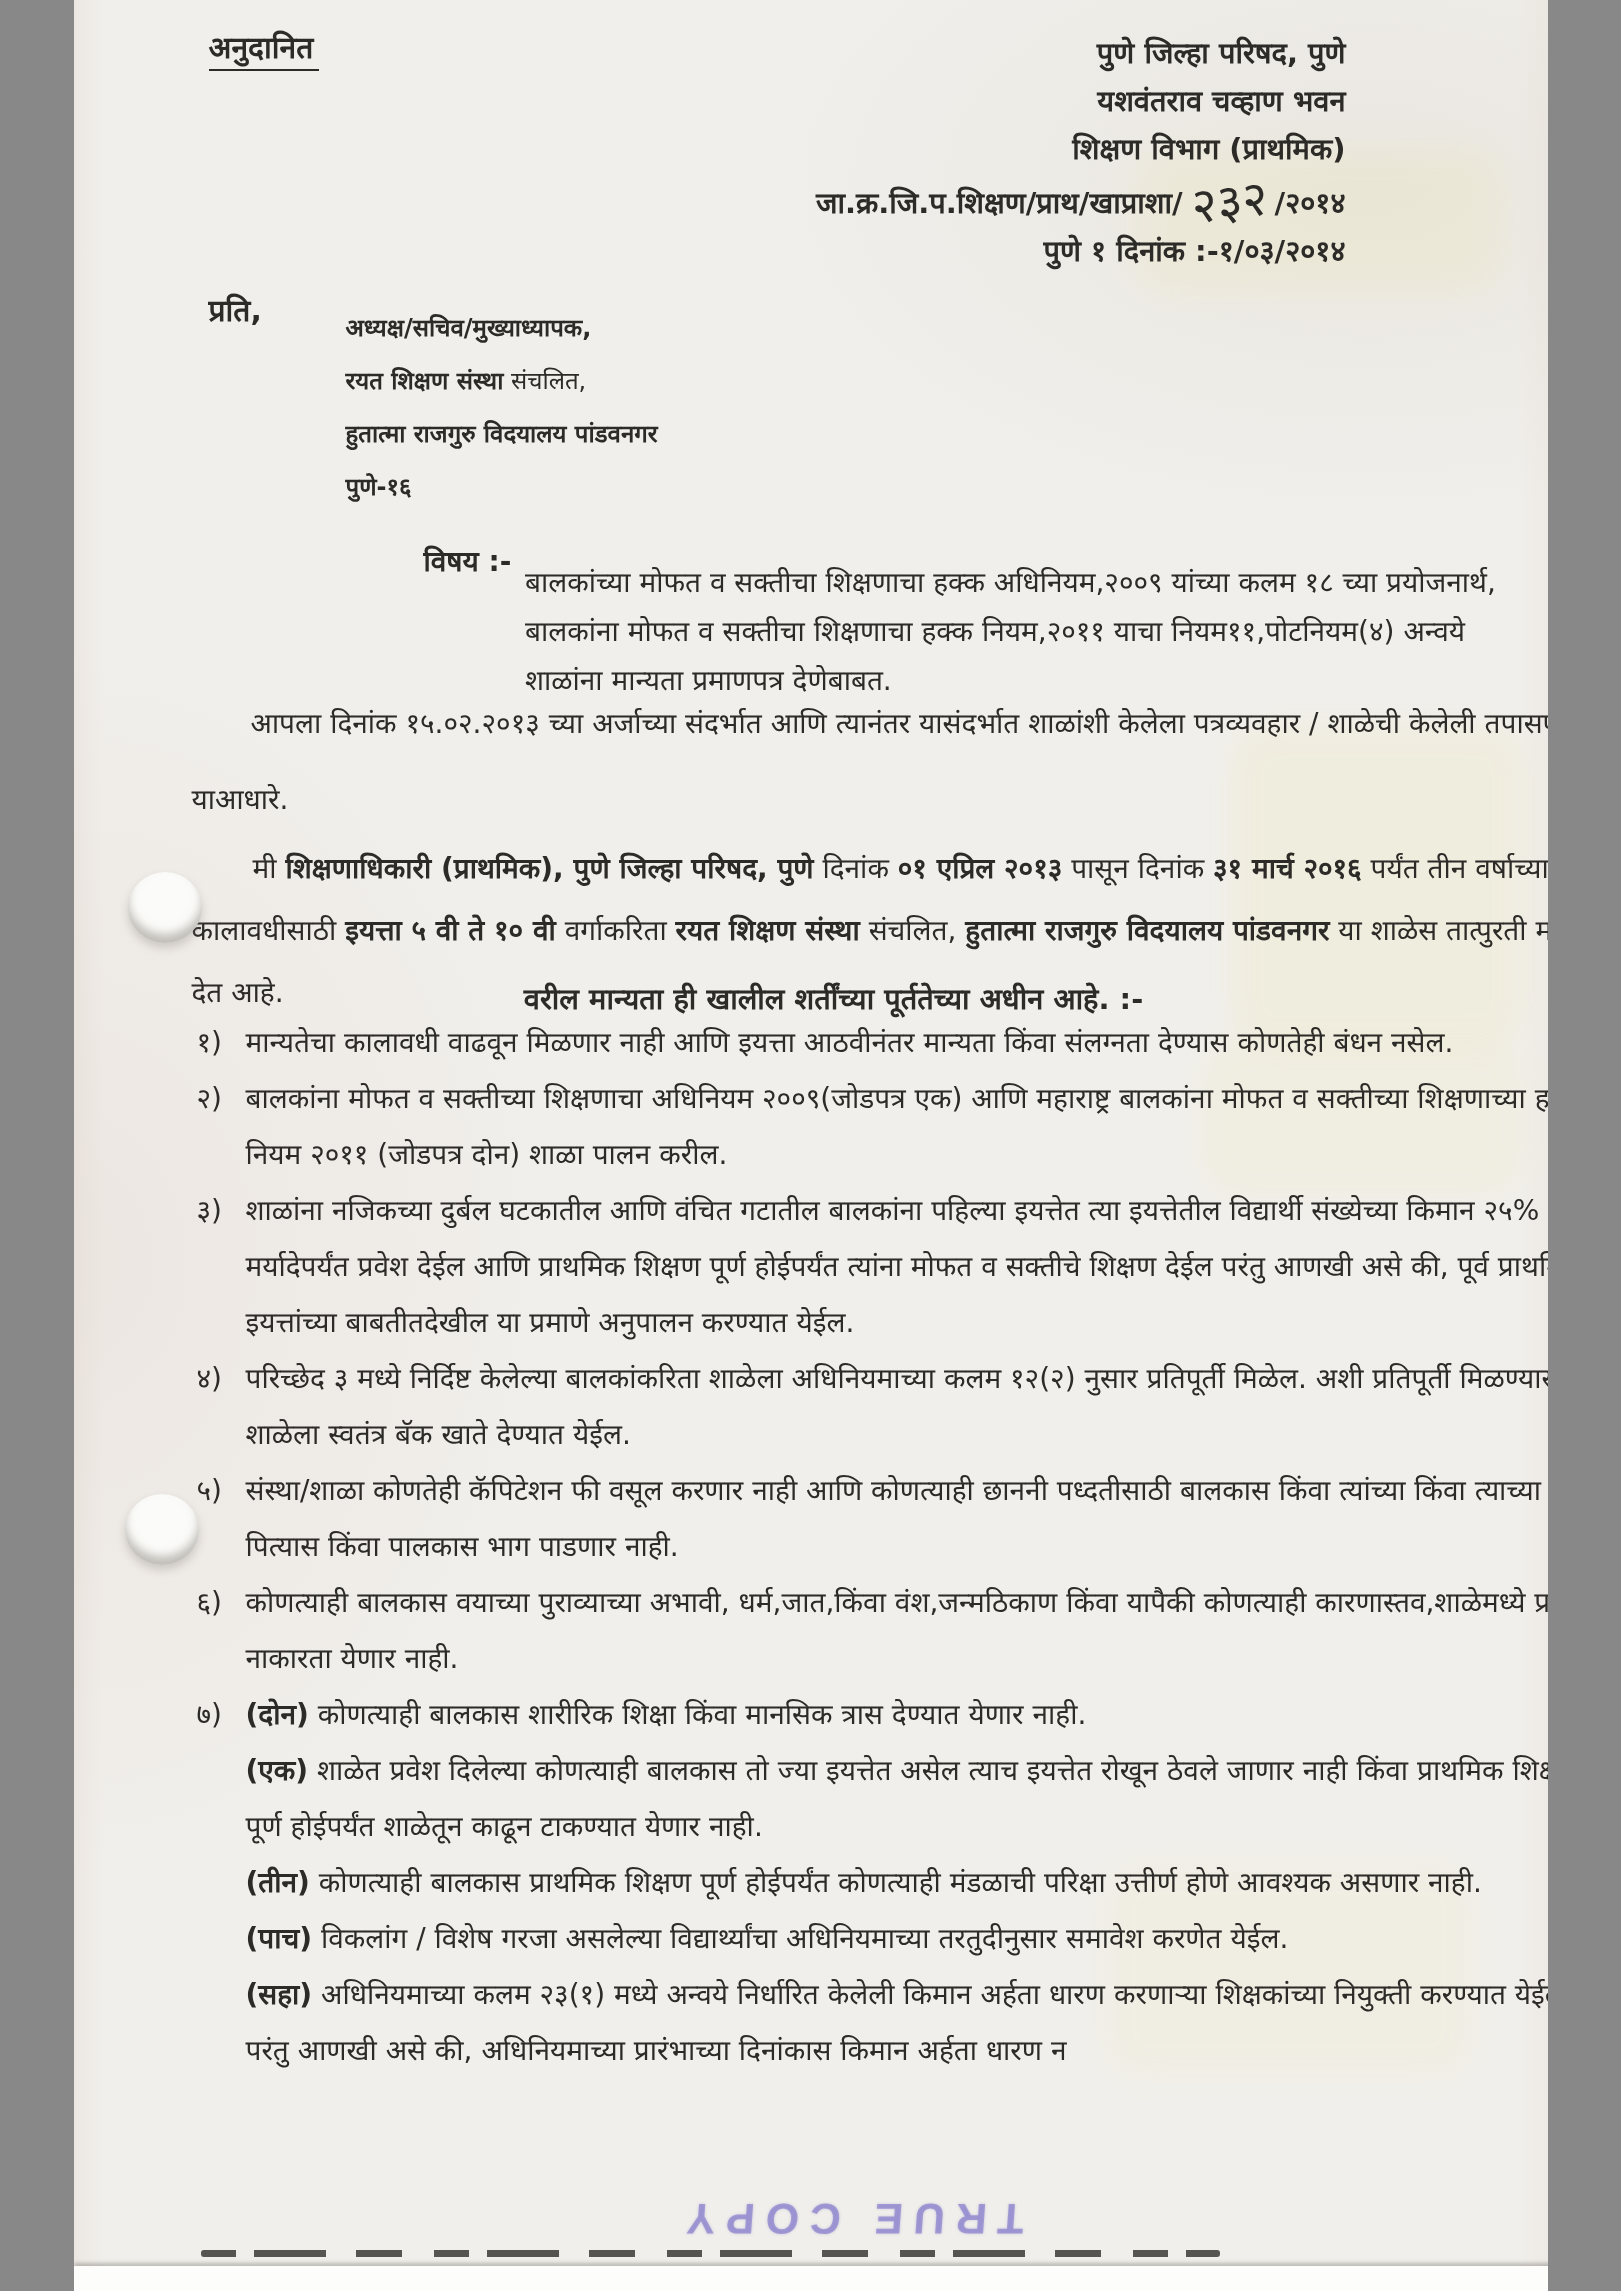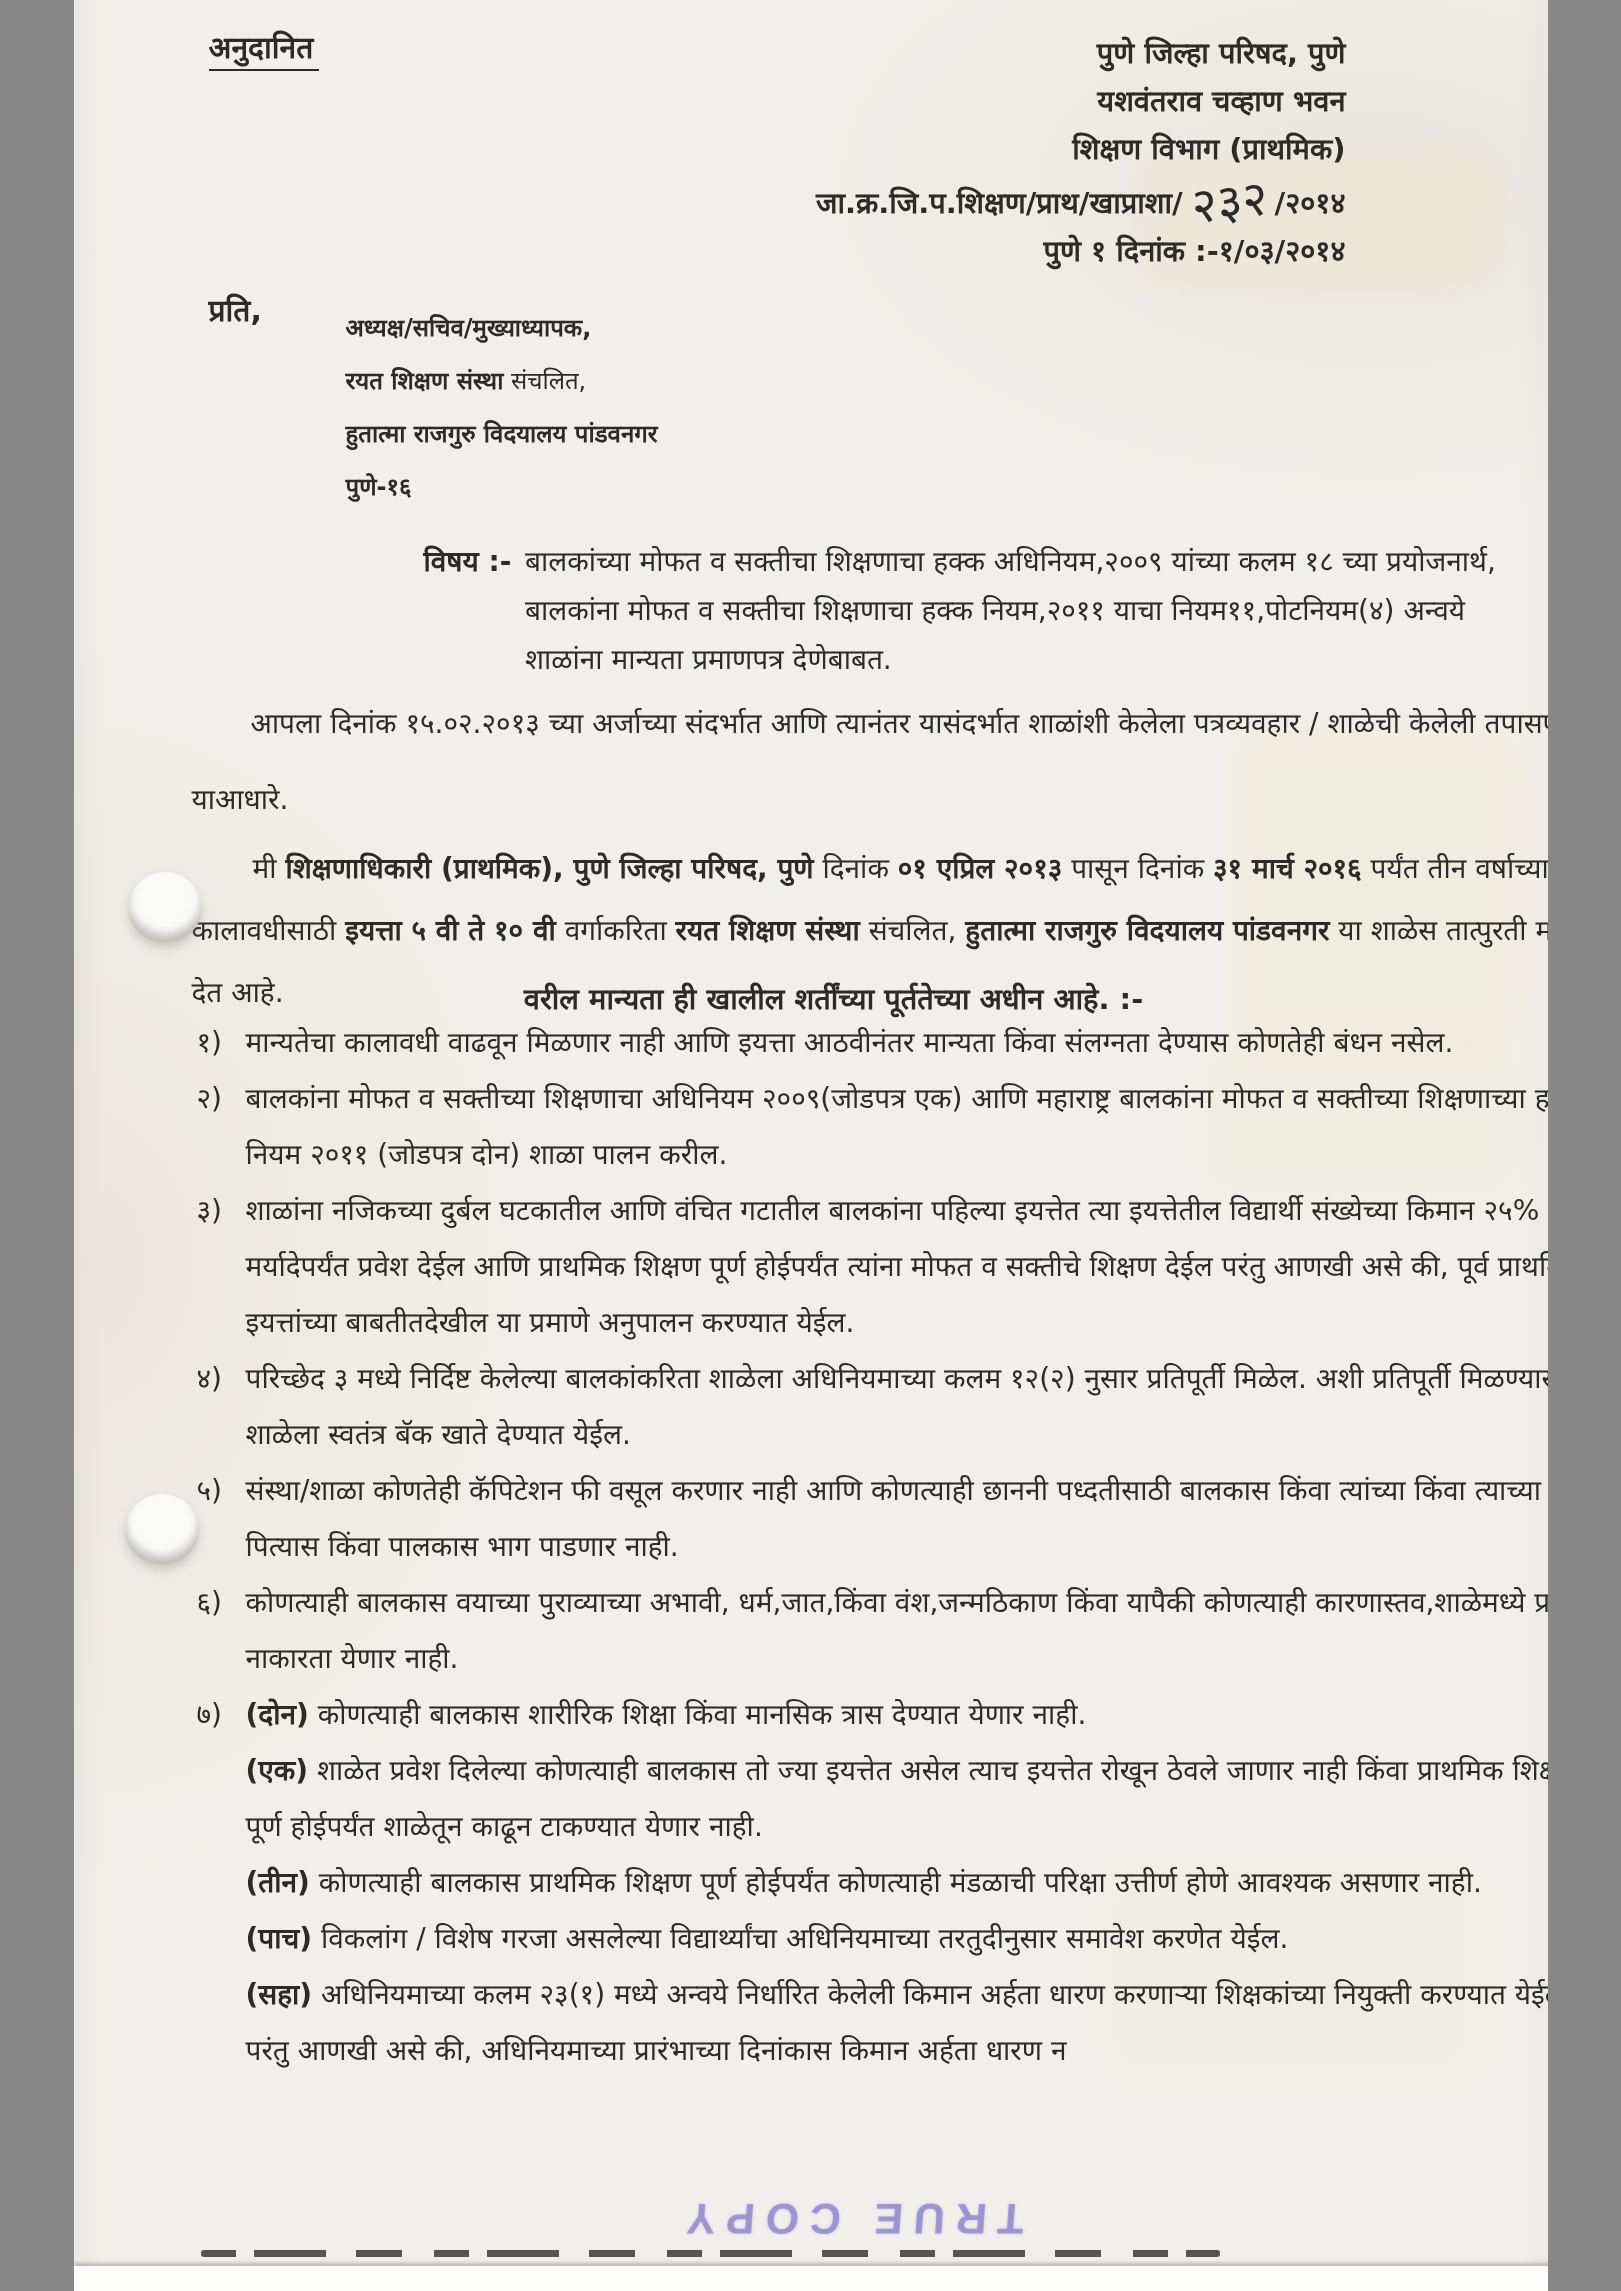--- a/index.html
+++ b/index.html
@@ -37,21 +37,21 @@
     font-size:49px;font-weight:400;
     transform:rotate(-7deg) translateY(5.9px);
     padding:0 7.8px;
   }
   .salutation{left:135px;top:253px;font-size:30px;font-weight:bold;margin-top:36px;}
   .addressee{left:272px;top:302px;font-size:24px;font-weight:bold;line-height:53px;}
   .addressee .normal{font-weight:400;}
   
   .subject{left:350px;top:537px;display:flex;font-size:28px;line-height:49px;width:1108px;}
   .subject .label{font-weight:bold;white-space:nowrap;margin-right:13.7px;}
-  .subject .text{width:990px;}
+  .subject .text{width:990px;margin-top:21px;}
   .para1{left:118px;top:686px;width:1433px;font-size:28px;line-height:76px;text-indent:59px;}
   .para2{left:118px;top:838px;width:1429px;font-size:28px;line-height:62px;text-indent:61px;}
   .para2 b{font-weight:bold;}
   .cond-heading{left:118px;top:978px;width:1284px;text-align:center;font-size:29px;font-weight:bold;}
   
   .conditions{left:123px;top:1015px;width:1423px;font-size:28px;line-height:56px;}
   .cond-item{padding-left:49px;position:relative;}
   .cond-item .num{position:absolute;left:0;top:0;}
   .sub-label{font-weight:bold;}
   .part-chaar{margin-top:13.7px;}

